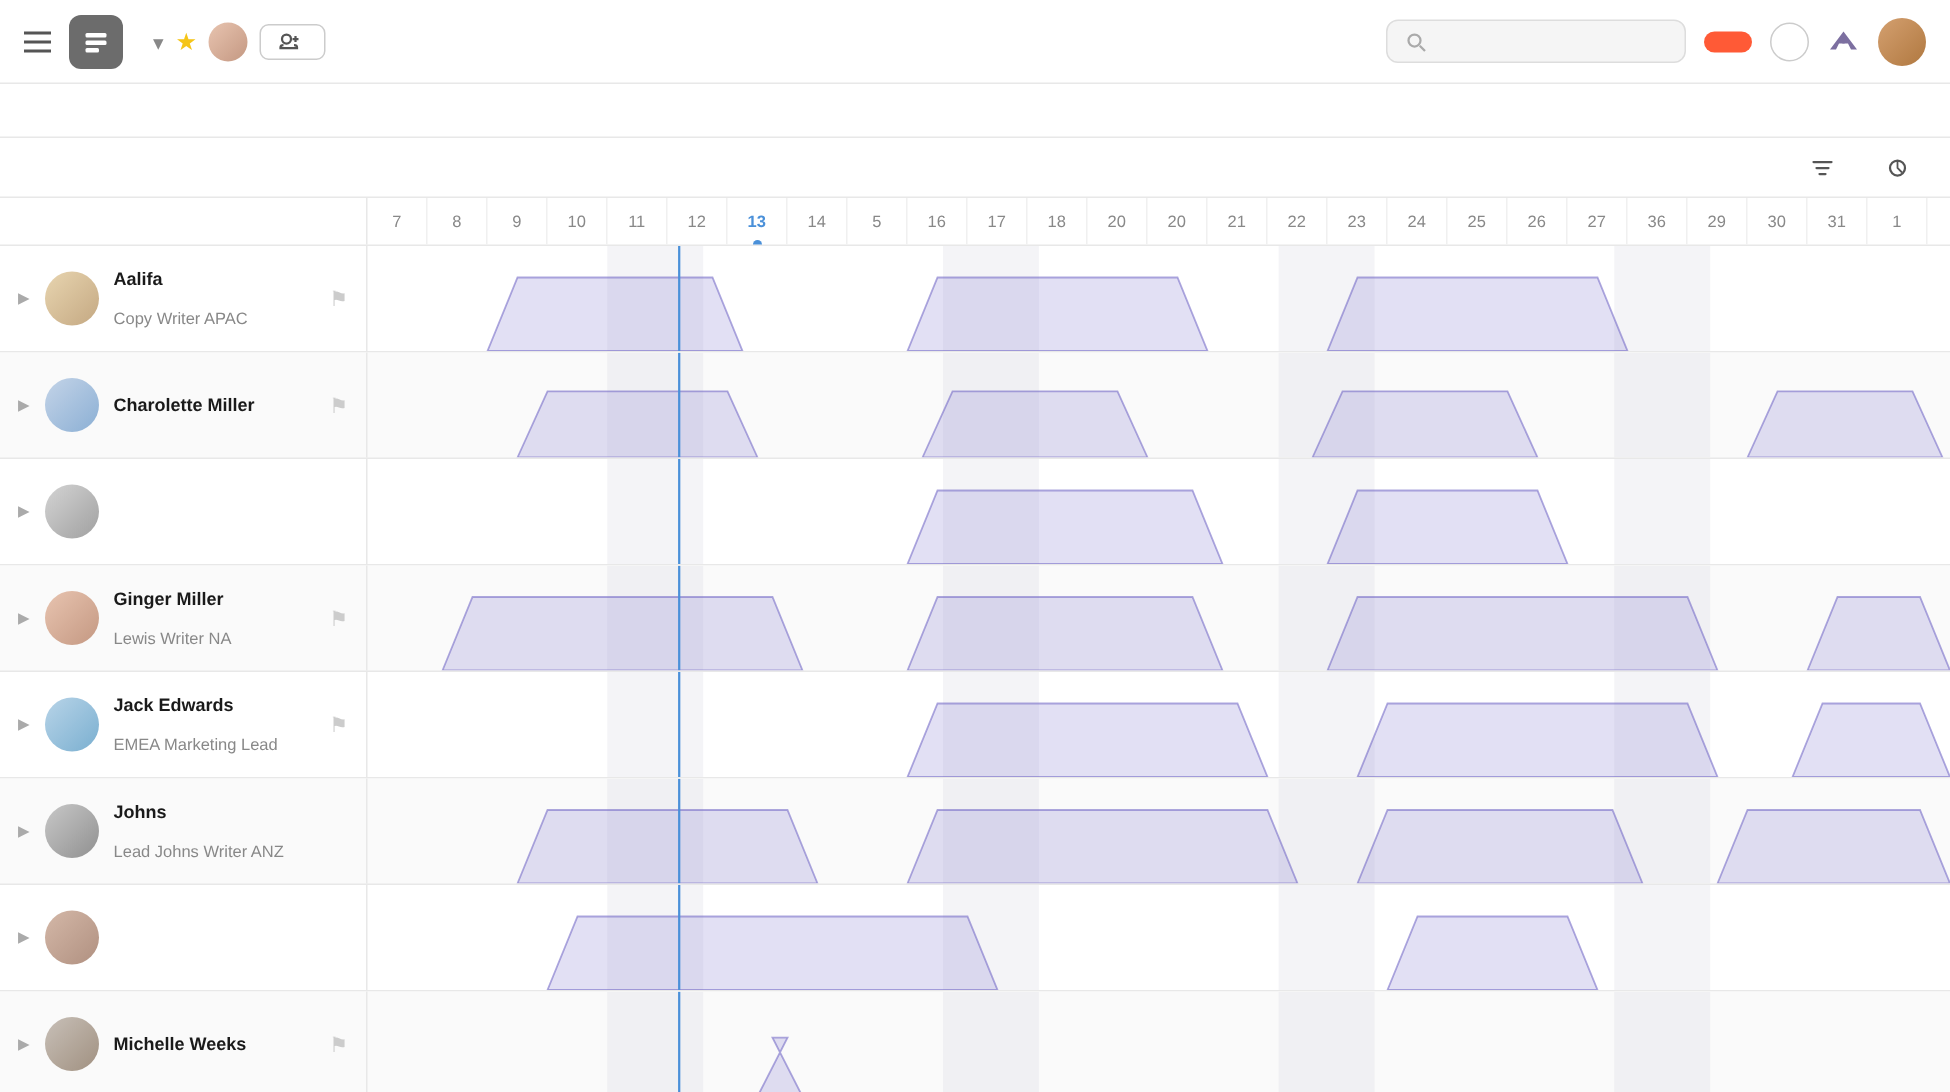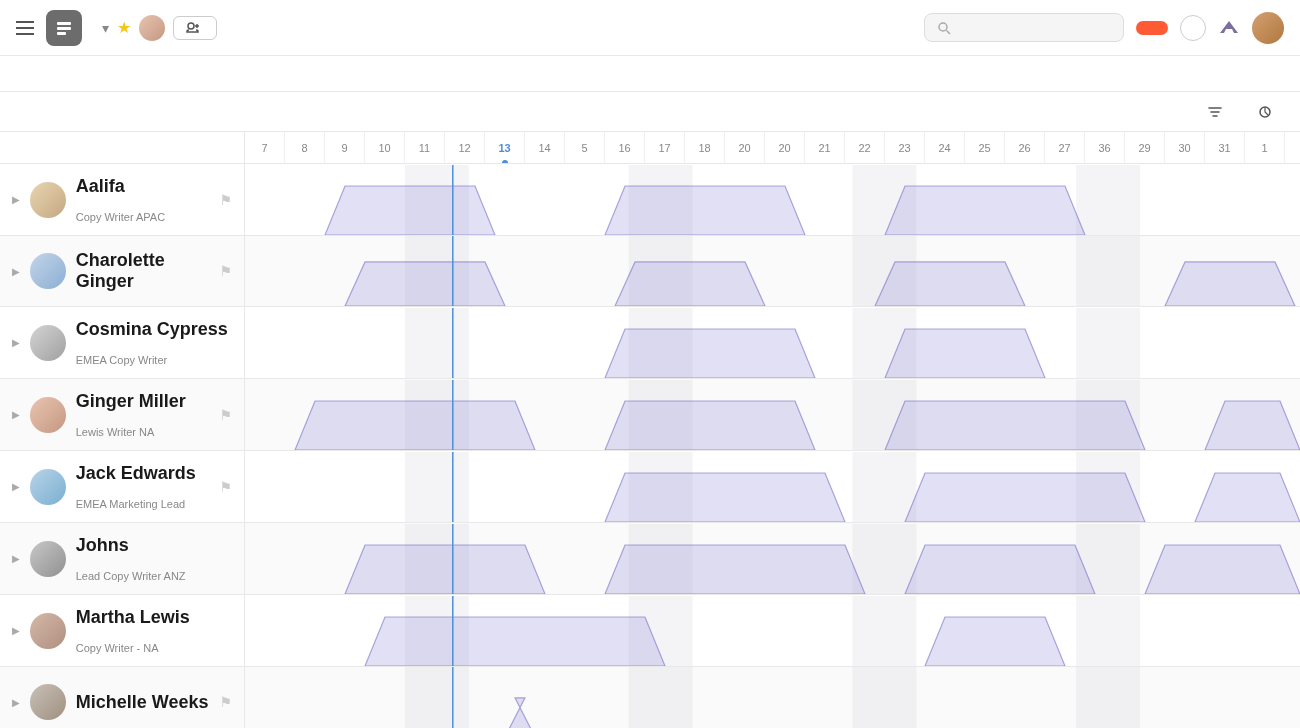--- a/index.html
+++ b/index.html
@@ -106,21 +106,21 @@
       align-items: center; gap: 10px; border-right: 1px solid #e8e8e8;
       cursor: pointer;
     }
     .expand-icon { color: #aaa; font-size: 10px; cursor: pointer; }
     .person-avatar-circle {
       width: 36px; height: 36px; border-radius: 50%;
       display: flex; align-items: center; justify-content: center;
       font-size: 14px; font-weight: 600; color: #fff; flex-shrink: 0;
     }
     .person-details { flex: 1; }
-    .person-name { font-size: 18px; font-weight: 600; color: #1a1a1a; }
+    .person-name { font-size: 12px; font-weight: 600; color: #1a1a1a; }
     .person-role { font-size: 11px; color: #888; margin-top: 14px; }
     .flag-icon { color: #ccc; font-size: 14px; }
 
     
     .workload-area {
       flex: 1; position: relative; overflow: hidden;
       display: flex; align-items: center;
     }
 
     
@@ -287,43 +287,39 @@
             <path d="M 80 70 L 100 21 L 230 21 L 250 70 Z M 360 70 L 380 21 L 540 21 L 560 70 Z M 640 70 L 660 21 L 820 21 L 840 70 Z " fill="rgba(140,130,210,0.25)" stroke="rgba(120,110,200,0.6)" stroke-width="1.2"></path>
             <line x1="207.8030303030303" y1="0" x2="207.8030303030303" y2="70" stroke="#4a90d9" stroke-width="1.5"></line>
           </svg>
         </div>
       </div>
       <div class="person-row">
         <div class="person-info">
           <span class="expand-icon">▶</span>
           <div class="person-avatar-circle av-charolettte" style="font-size: 11px;"></div>
           <div class="person-details">
-            <div class="person-name">Charolette Ginger</div>
+            <div class="person-name">Charolette Miller</div>
           </div>
           <span class="flag-icon">⚑</span>
         </div>
         <div class="workload-area">
           <svg width="100%" height="70" viewBox="0 0 1055 70" preserveAspectRatio="none">
             <rect x="159.84848484848484" y="0" width="63.93939393939394" height="70" fill="rgba(200,200,215,0.2)"></rect>
             <rect x="383.6363636363636" y="0" width="63.93939393939394" height="70" fill="rgba(200,200,215,0.2)"></rect>
             <rect x="607.4242424242424" y="0" width="63.939393939393995" height="70" fill="rgba(200,200,215,0.2)"></rect>
             <rect x="831.2121212121212" y="0" width="63.93939393939388" height="70" fill="rgba(200,200,215,0.2)"></rect>
             <path d="M 100 70 L 120 25.9 L 240 25.9 L 260 70 Z M 370 70 L 390 25.9 L 500 25.9 L 520 70 Z M 630 70 L 650 25.9 L 760 25.9 L 780 70 Z M 920 70 L 940 25.9 L 1030 25.9 L 1050 70 Z " fill="rgba(140,130,210,0.25)" stroke="rgba(120,110,200,0.6)" stroke-width="1.2"></path>
             <line x1="207.8030303030303" y1="0" x2="207.8030303030303" y2="70" stroke="#4a90d9" stroke-width="1.5"></line>
           </svg>
         </div>
       </div>
       <div class="person-row">
         <div class="person-info">
           <span class="expand-icon">▶</span>
           <div class="person-avatar-circle av-cosmina" style="font-size: 11px;"></div>
-          <div class="person-details">
-            <div class="person-name">Cosmina Cypress</div>
-            <div class="person-role">EMEA Copy Writer</div>
-          </div>
         </div>
         <div class="workload-area">
           <svg width="100%" height="70" viewBox="0 0 1055 70" preserveAspectRatio="none">
             <rect x="159.84848484848484" y="0" width="63.93939393939394" height="70" fill="rgba(200,200,215,0.2)"></rect>
             <rect x="383.6363636363636" y="0" width="63.93939393939394" height="70" fill="rgba(200,200,215,0.2)"></rect>
             <rect x="607.4242424242424" y="0" width="63.939393939393995" height="70" fill="rgba(200,200,215,0.2)"></rect>
             <rect x="831.2121212121212" y="0" width="63.93939393939388" height="70" fill="rgba(200,200,215,0.2)"></rect>
             <path d="M 360 70 L 380 21 L 550 21 L 570 70 Z M 640 70 L 660 21 L 780 21 L 800 70 Z " fill="rgba(140,130,210,0.25)" stroke="rgba(120,110,200,0.6)" stroke-width="1.2"></path>
             <line x1="207.8030303030303" y1="0" x2="207.8030303030303" y2="70" stroke="#4a90d9" stroke-width="1.5"></line>
           </svg>
@@ -370,42 +366,38 @@
             <line x1="207.8030303030303" y1="0" x2="207.8030303030303" y2="70" stroke="#4a90d9" stroke-width="1.5"></line>
           </svg>
         </div>
       </div>
       <div class="person-row">
         <div class="person-info">
           <span class="expand-icon">▶</span>
           <div class="person-avatar-circle av-kramer" style="font-size: 11px;"></div>
           <div class="person-details">
             <div class="person-name">Johns</div>
-            <div class="person-role">Lead Copy Writer ANZ</div>
+            <div class="person-role">Lead Johns Writer ANZ</div>
           </div>
         </div>
         <div class="workload-area">
           <svg width="100%" height="70" viewBox="0 0 1055 70" preserveAspectRatio="none">
             <rect x="159.84848484848484" y="0" width="63.93939393939394" height="70" fill="rgba(200,200,215,0.2)"></rect>
             <rect x="383.6363636363636" y="0" width="63.93939393939394" height="70" fill="rgba(200,200,215,0.2)"></rect>
             <rect x="607.4242424242424" y="0" width="63.939393939393995" height="70" fill="rgba(200,200,215,0.2)"></rect>
             <rect x="831.2121212121212" y="0" width="63.93939393939388" height="70" fill="rgba(200,200,215,0.2)"></rect>
             <path d="M 100 70 L 120 21 L 280 21 L 300 70 Z M 360 70 L 380 21 L 600 21 L 620 70 Z M 660 70 L 680 21 L 830 21 L 850 70 Z M 900 70 L 920 21 L 1035 21 L 1055 70 Z " fill="rgba(140,130,210,0.25)" stroke="rgba(120,110,200,0.6)" stroke-width="1.2"></path>
             <line x1="207.8030303030303" y1="0" x2="207.8030303030303" y2="70" stroke="#4a90d9" stroke-width="1.5"></line>
           </svg>
         </div>
       </div>
       <div class="person-row">
         <div class="person-info">
           <span class="expand-icon">▶</span>
           <div class="person-avatar-circle av-martha" style="font-size: 11px;"></div>
-          <div class="person-details">
-            <div class="person-name">Martha Lewis</div>
-            <div class="person-role">Copy Writer - NA</div>
-          </div>
         </div>
         <div class="workload-area">
           <svg width="100%" height="70" viewBox="0 0 1055 70" preserveAspectRatio="none">
             <rect x="159.84848484848484" y="0" width="63.93939393939394" height="70" fill="rgba(200,200,215,0.2)"></rect>
             <rect x="383.6363636363636" y="0" width="63.93939393939394" height="70" fill="rgba(200,200,215,0.2)"></rect>
             <rect x="607.4242424242424" y="0" width="63.939393939393995" height="70" fill="rgba(200,200,215,0.2)"></rect>
             <rect x="831.2121212121212" y="0" width="63.93939393939388" height="70" fill="rgba(200,200,215,0.2)"></rect>
             <path d="M 120 70 L 140 21 L 400 21 L 420 70 Z M 680 70 L 700 21 L 800 21 L 820 70 Z " fill="rgba(140,130,210,0.25)" stroke="rgba(120,110,200,0.6)" stroke-width="1.2"></path>
             <line x1="207.8030303030303" y1="0" x2="207.8030303030303" y2="70" stroke="#4a90d9" stroke-width="1.5"></line>
           </svg>

